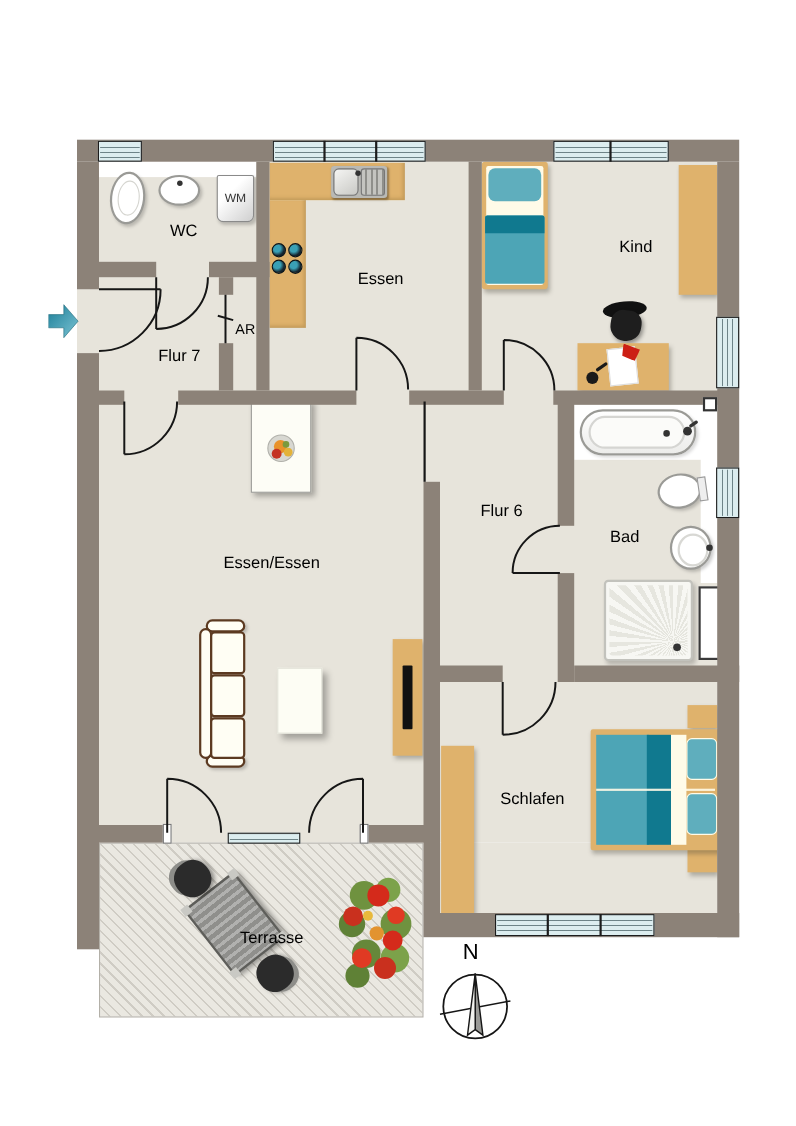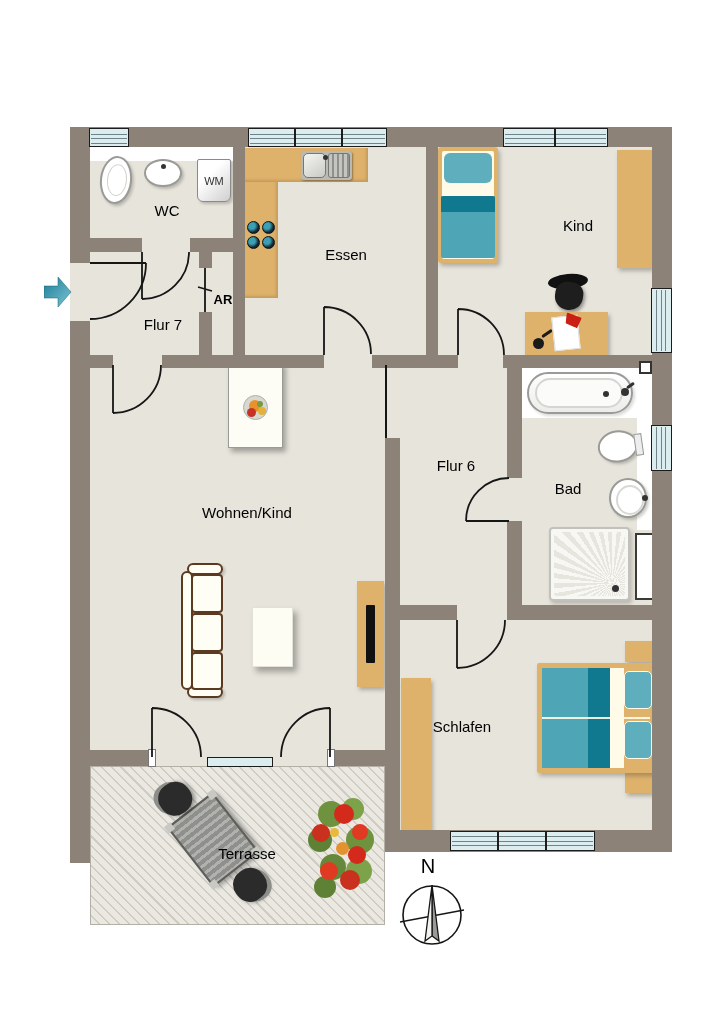--- a/index.html
+++ b/index.html
@@ -265,22 +265,22 @@
   <svg class="overlay" style="left:398px;top:881px;" width="68" height="68" viewBox="0 0 68 68">
     <circle cx="34" cy="34" r="29" fill="none" stroke="#161616" stroke-width="1.6"></circle>
     <line x1="2" y1="41" x2="66" y2="29" stroke="#161616" stroke-width="1.4"></line>
     <polygon points="34,4 41,60 34,55" fill="#9a9a96" stroke="#161616" stroke-width="1.3"></polygon>
     <polygon points="34,4 27,60 34,55" fill="#f2f2ee" stroke="#161616" stroke-width="1.3"></polygon>
   </svg>
   <div class="label" style="left:428px;top:866px;font-size:20px;">N</div>
 
   <div class="label" style="left:167px;top:210px;">WC</div>
   <div class="label" style="left:163px;top:324px;">Flur 7</div>
-  <div class="label small" style="left:223px;top:299px;font-weight:bold;">AR</div>
+  <div class="label small" style="left:223px;top:299px;">AR</div>
   <div class="label" style="left:346px;top:254px;">Essen</div>
   <div class="label" style="left:557px;top:225px;margin-left:21px;">Kind</div>
   <div class="label" style="left:456px;top:465px;">Flur 6</div>
   <div class="label" style="left:568px;top:488px;">Bad</div>
-  <div class="label" style="left:247px;top:512px;">Wohnen/Kind</div>
-  <div class="label" style="left:462px;top:726px;text-align:center;">Schlafen</div>
+  <div class="label" style="left:247px;top:512px;">Essen/Essen</div>
+  <div class="label" style="left:484px;top:726px;text-align:center;">Schlafen</div>
   <div class="label" style="left:247px;top:853px;">Terrasse</div>
 
 </div>
 
 </body></html>

